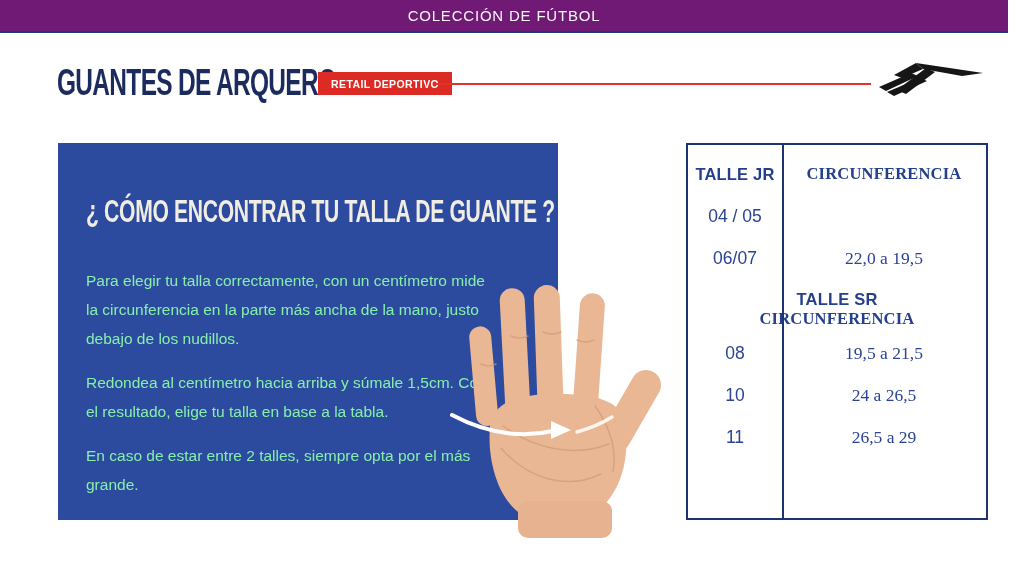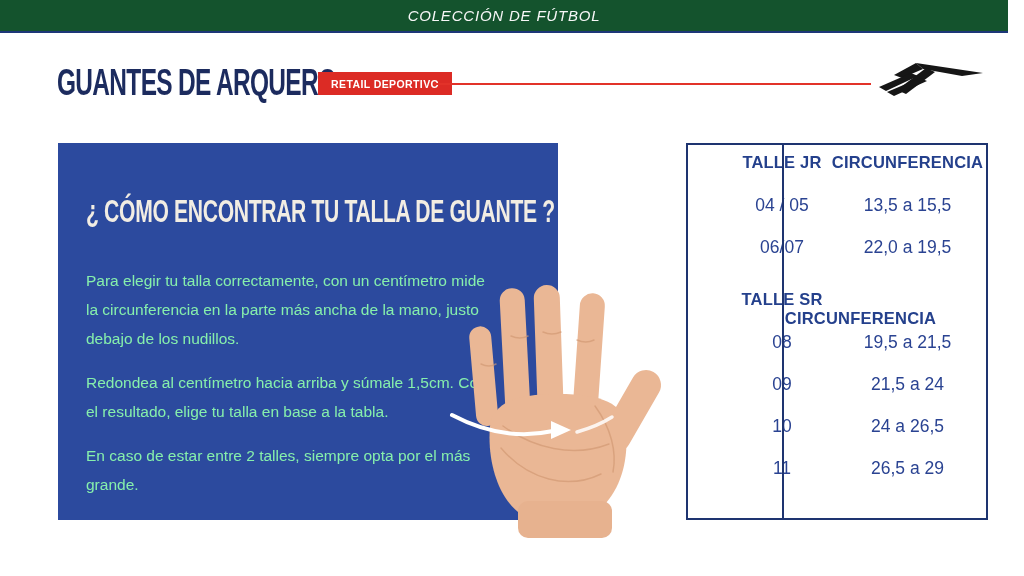--- a/index.html
+++ b/index.html
@@ -3,22 +3,22 @@
 <meta charset="utf-8">
 <style>
   html,body{margin:0;padding:0;}
   body{
     width:1024px;height:576px;background:#ffffff;position:relative;overflow:hidden;
     font-family:"Liberation Sans",sans-serif;
   }
   
   .topbar{
     position:absolute;left:0;top:0;right:16px;height:31px;
-    background:#14532d;border-bottom:2px solid #1D3778;
-    display:flex;align-items:center;justify-content:center;font-style:italic;
+    background:#701a75;border-bottom:2px solid #1D3778;
+    display:flex;align-items:center;justify-content:center;
   }
   .topbar span{color:#f7f7f7;font-size:15px;font-weight:500;letter-spacing:.8px;}
   
   .title{
     position:absolute;left:57px;top:62px;margin:0;
     font-size:36px;font-weight:bold;color:#1C2B5E;white-space:nowrap;
     letter-spacing:-1px;transform:scaleX(.68);transform-origin:left center;
   }
   .badge{
     position:absolute;left:318px;top:72px;height:23px;
@@ -45,25 +45,25 @@
   .panel p.last{margin-top:14px;}
   
   .hand{position:absolute;left:443px;top:276px;width:230px;height:262px;pointer-events:none;}
   .hand svg{width:100%;height:100%;}
   
   .sizetable{
     position:absolute;left:686px;top:143px;width:302px;height:377px;
     background:#ffffff;border:2px solid #1E3470;box-sizing:border-box;padding-top:8px;
   }
   .vline{position:absolute;left:94px;top:0;bottom:0;width:2px;background:#1E3470;}
-  .trow{height:42px;display:flex;color:#2A4392;font-size:17.5px;padding-left:47px;}
+  .trow{height:42px;display:flex;align-items:center;color:#2A4392;font-size:17.5px;}
   .trow.thead{font-weight:bold;font-size:16.5px;color:#24408C;letter-spacing:.2px;}
   .trow.srgap{margin-top:11px;flex-direction:column;}
   .c1{width:94px;text-align:center;}
-  .c2{flex:1;text-align:center;}
+  .c2{flex:1;text-align:center;font-family:Liberation Serif, serif;}
 </style>
 </head>
 <body>
 
 <header class="topbar">
   <span>COLECCIÓN DE FÚTBOL</span>
 </header>
 
 <h1 class="title">GUANTES DE ARQUERO</h1>
 <span class="badge">RETAIL DEPORTIVO</span>
@@ -122,40 +122,35 @@
 
 <aside class="sizetable">
   <div class="vline"></div>
 
   <div class="trow thead">
     <div class="c1">TALLE JR</div>
     <div class="c2">CIRCUNFERENCIA</div>
   </div>
   <div class="trow">
     <div class="c1">04 / 05</div>
-    <div class="c2">13,5 a 15,5</div>
   </div>
   <div class="trow">
     <div class="c1">06/07</div>
     <div class="c2">22,0 a 19,5</div>
   </div>
 
   <div class="trow thead srgap">
     <div class="c1">TALLE SR</div>
     <div class="c2">CIRCUNFERENCIA</div>
   </div>
   <div class="trow">
     <div class="c1">08</div>
     <div class="c2">19,5 a 21,5</div>
   </div>
   <div class="trow">
-    <div class="c1">09</div>
-    <div class="c2">21,5 a 24</div>
-  </div>
-  <div class="trow">
     <div class="c1">10</div>
     <div class="c2">24 a 26,5</div>
   </div>
   <div class="trow">
     <div class="c1">11</div>
     <div class="c2">26,5 a 29</div>
   </div>
 </aside>
 
 </body></html>

